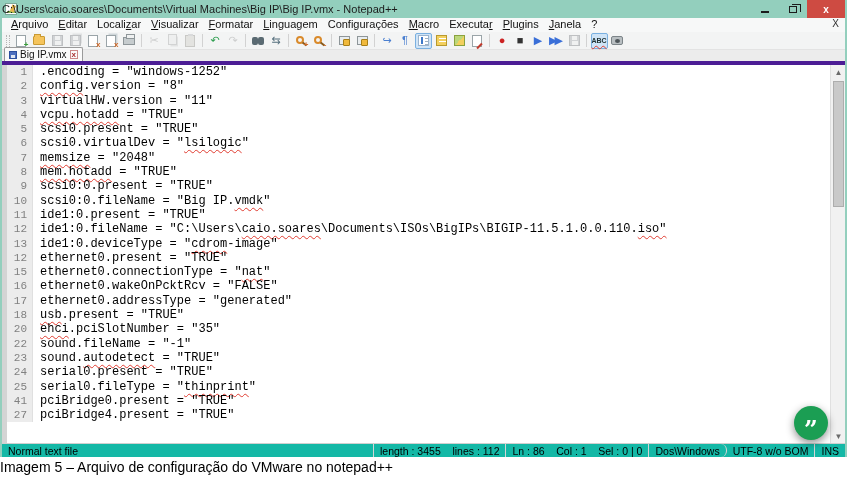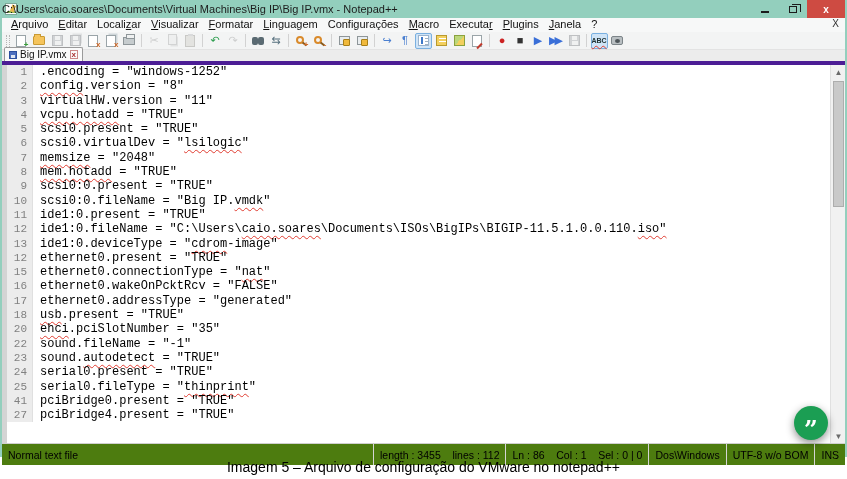--- a/index.html
+++ b/index.html
@@ -88,36 +88,36 @@
   .ltext { padding-left:7px; color:#000; }
   .sq { text-decoration:underline wavy #e03c31 1px; text-underline-offset:2.5px; }
 
   
   .vscroll { width:15px; background:#f1f1f1; border-left:1px solid #e0e0e0; position:relative; }
   .varrow { position:absolute; left:0; width:15px; height:14px; display:flex; align-items:center; justify-content:center; font-size:8px; color:#6a6a6a; background:#f1f1f1; }
   .varrow.up { top:0; } .varrow.down { bottom:0; }
   .vthumb { position:absolute; left:2px; top:16px; width:11px; height:126px; background:#c9c9c9; border:1px solid #adadad; }
 
   
-  .statusbar { height:22px; background:#4d7c0f; border-top:1px solid #d0d0d0; display:flex; font-size:10.5px; color:#000; align-items:center; }
+  .statusbar { height:14px; background:#14b8a6; border-top:1px solid #d0d0d0; display:flex; font-size:10.5px; color:#000; align-items:center; }
   .seg { white-space:pre; padding:0 6px; border-right:1px solid #d5d5d5; height:100%; display:flex; align-items:center; }
   .seg-doc-type { flex-basis:386px; }
   .seg-length-lines { flex-basis:130px; }
   .seg-cursor-pos { flex-basis:146px; }
-  .seg-eol-format { flex-basis:72px; }
+  .seg-eol-format { flex-basis:72px;border-radius:6px; }
   .seg-encoding { flex-basis:70px; }
   .seg-insert-mode { flex:1; border-right:none;text-align:right; }
 
   
   .hangouts { position:absolute; left:794px; top:406px; width:34px; height:34px; border-radius:50%;
               background:#1b9e53; box-shadow:0 3px 8px rgba(0,0,0,.45); display:flex; align-items:center; justify-content:center; z-index:5; }
   .hangouts .q { color:#fff; font-size:24px; font-weight:bold; line-height:0; margin-top:14px; font-family:"DejaVu Serif", serif; }
 
   
-  .caption { position:absolute; top:459px; left:0; width:847px; text-align:center; font-size:14px; color:#000; }
+  .caption { position:absolute; top:459px; left:0; width:847px; font-size:14px; color:#000; }
 </style>
 </head>
 <body>
 
 <div class="window">
 
   <div class="titlebar">
     <div class="app-icon"></div>
     <div class="title-text">C:\Users\caio.soares\Documents\Virtual Machines\Big IP\Big IP.vmx - Notepad++</div>
     <div class="win-controls">

